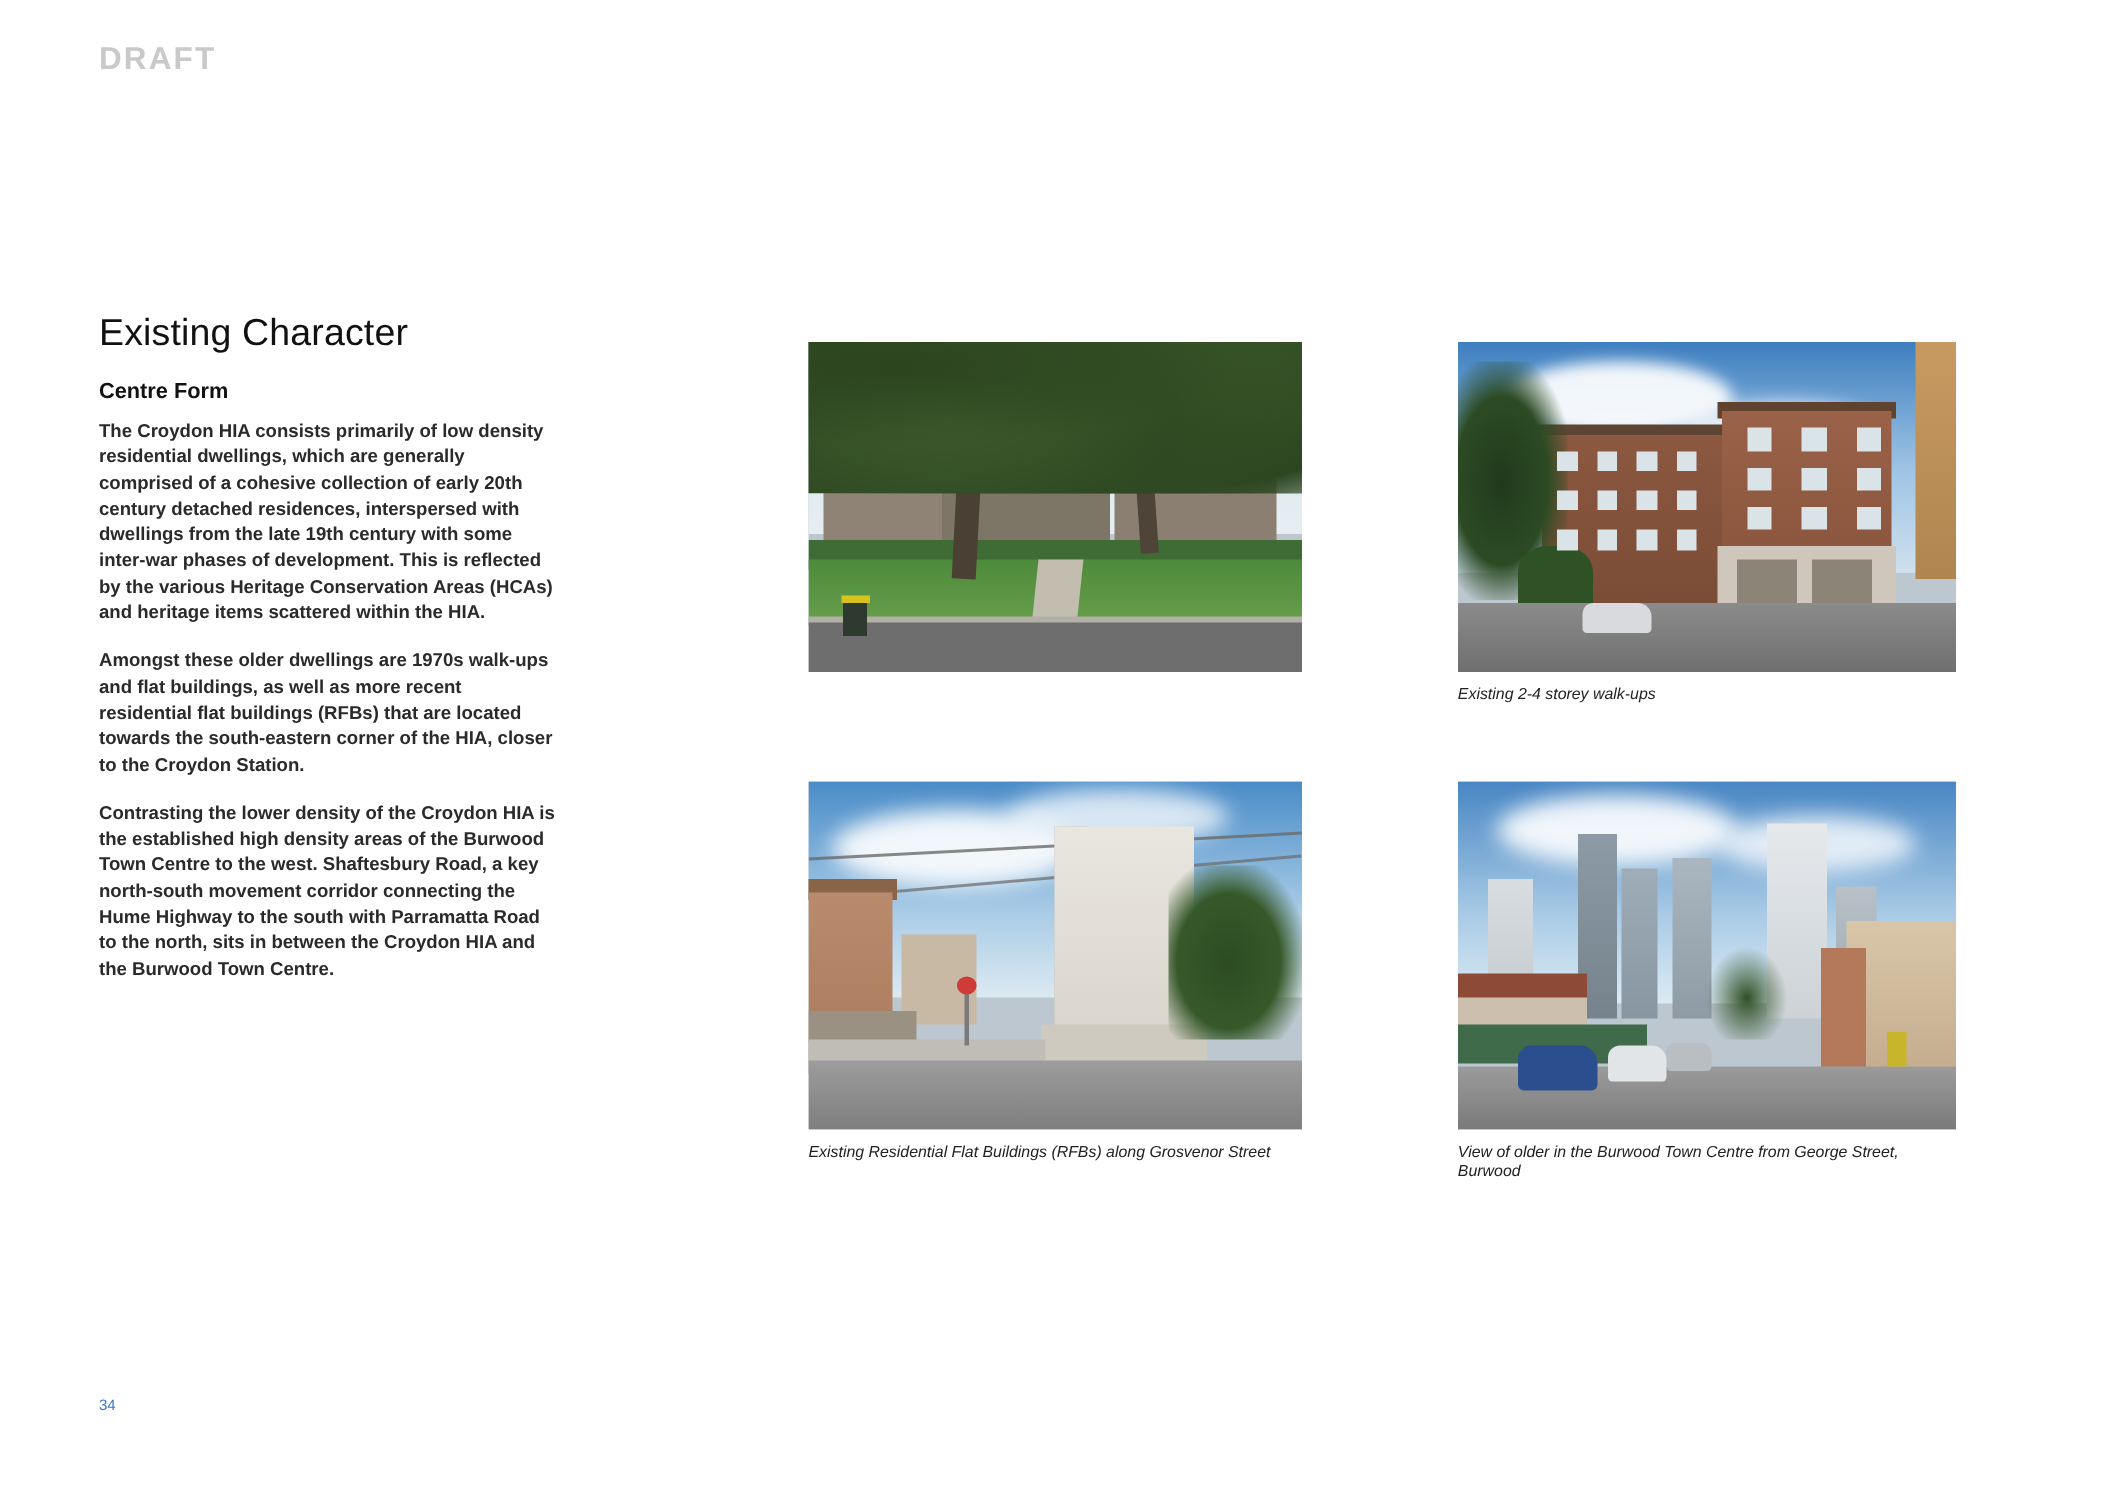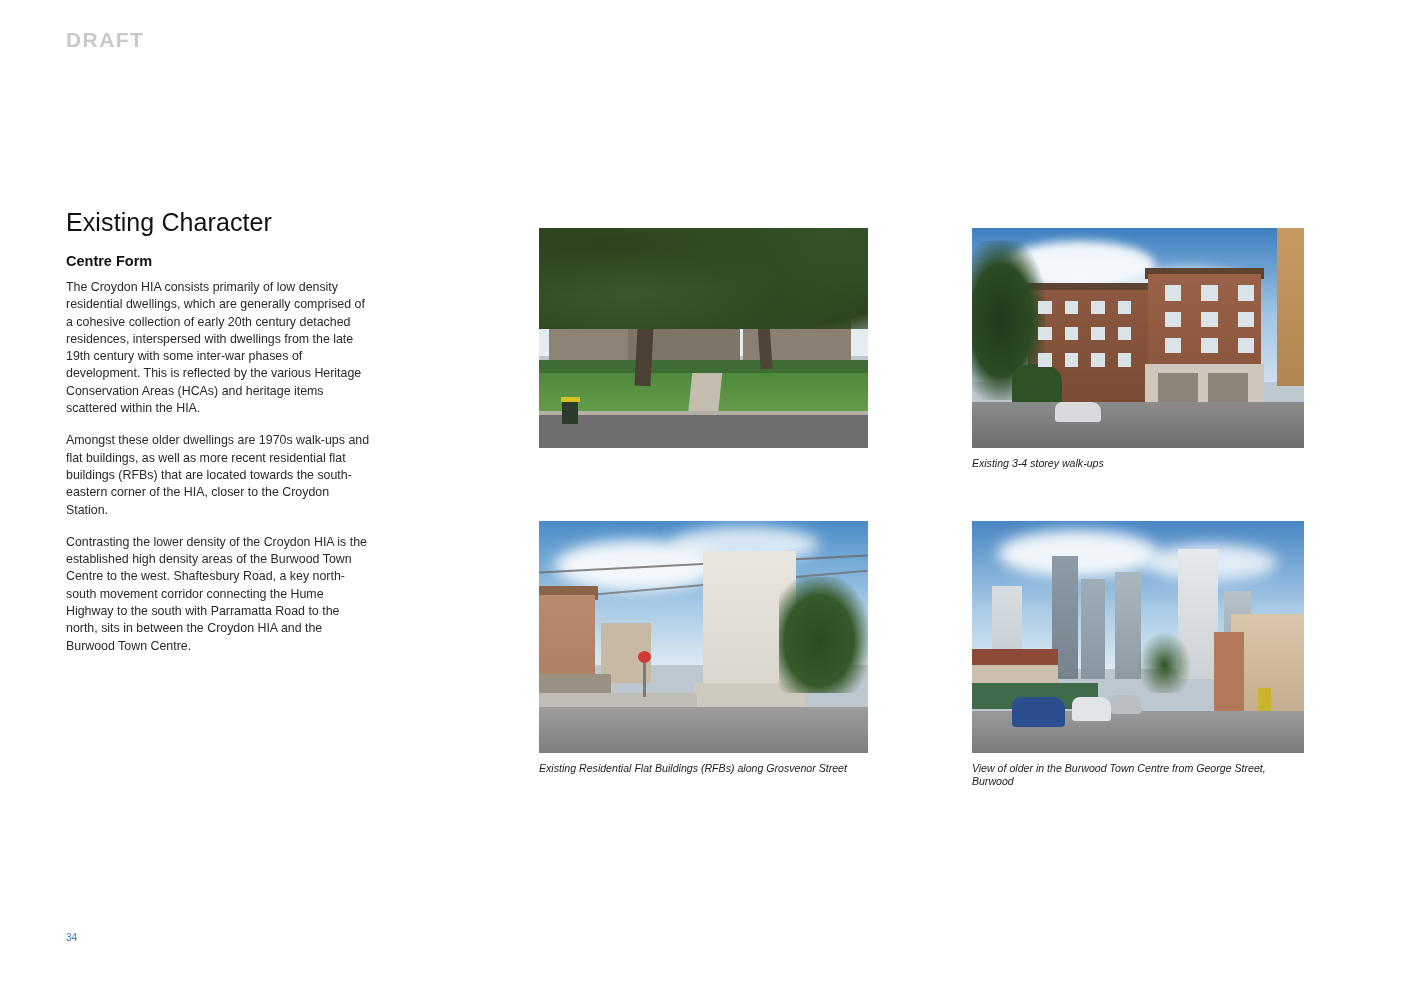--- a/index.html
+++ b/index.html
@@ -46,20 +46,21 @@
     font-size: 14.5px;
     font-weight: bold;
     color: #111111;
     margin: 0 0 10px 0;
   }
   .body-text {
     font-size: 12.4px;
     line-height: 17.3px;
     color: #2a2a2a;
     margin: 0 0 15px 0;
+    font-weight: bold;
   }
   .body-text:last-child { margin-bottom: 0; }
 
   .gallery {
     position: absolute;
     left: 499px;
     top: 212px;
     width: 845px;
   }
   .fig-row {
@@ -323,21 +324,21 @@
           <div class="p2-win" style="left:58%;top:26%;width:5%;height:7%;"></div>
           <div class="p2-win" style="left:69%;top:26%;width:5%;height:7%;"></div>
           <div class="p2-win" style="left:80%;top:26%;width:5%;height:7%;"></div>
           <div class="p2-win" style="left:58%;top:38%;width:5%;height:7%;"></div>
           <div class="p2-win" style="left:69%;top:38%;width:5%;height:7%;"></div>
           <div class="p2-win" style="left:80%;top:38%;width:5%;height:7%;"></div>
           <div class="p2-win" style="left:58%;top:50%;width:5%;height:7%;"></div>
           <div class="p2-win" style="left:69%;top:50%;width:5%;height:7%;"></div>
           <div class="p2-win" style="left:80%;top:50%;width:5%;height:7%;"></div>
         </div>
-        <figcaption class="caption">Existing 3-4 storey walk-ups</figcaption>
+        <figcaption class="caption">Existing 2-4 storey walk-ups</figcaption>
       </figure>
 
     </div>
 
     <div class="fig-row second">
 
       <figure class="figure left-fig">
         <div class="photo h2">
           <div class="p3-sky"></div>
           <div class="p3-cloud"></div>

